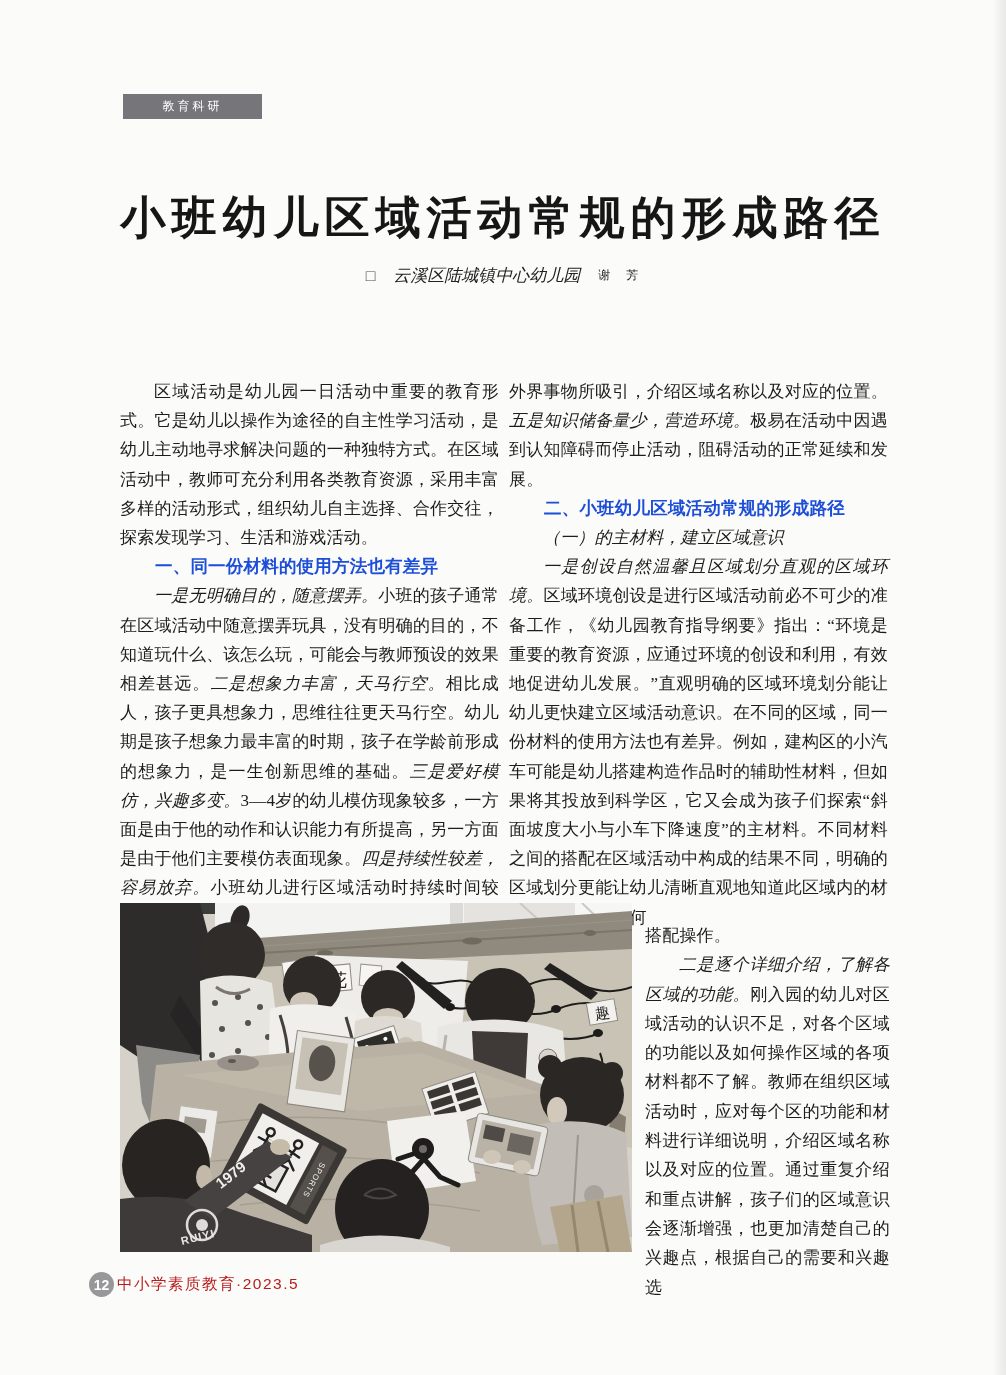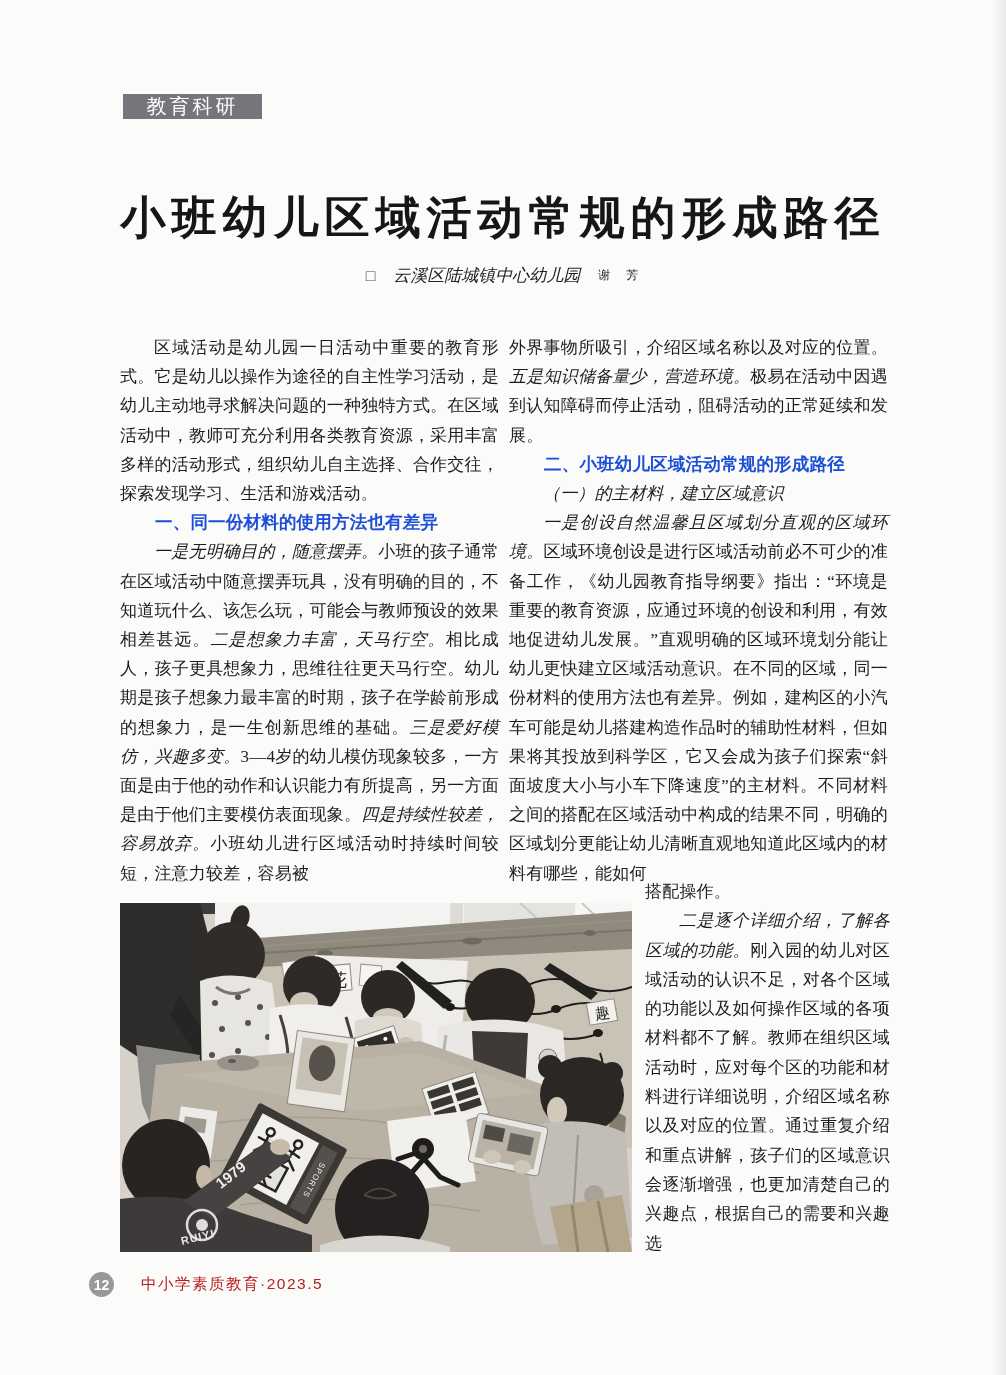--- a/index.html
+++ b/index.html
@@ -14,60 +14,60 @@
   }
   .scan-edge{
     position:absolute;top:0;right:0;width:14px;height:100%;
     background:linear-gradient(to right, rgba(0,0,0,0), rgba(0,0,0,0.07));
     pointer-events:none;
   }
   .badge{
     position:absolute;left:123px;top:94px;width:139px;height:25px;
     background:#76767a;color:#ffffff;
     font-family:"Liberation Sans","DejaVu Sans",sans-serif;
-    font-size:20px;line-height:25px;text-align:center;letter-spacing:3px;
+    font-size:12px;line-height:25px;text-align:center;letter-spacing:3px;
   }
   .title{
     position:absolute;left:0;top:188px;width:100%;
     margin:0;text-align:center;
     font-size:45px;font-weight:700;letter-spacing:6px;color:#161616;
     font-family:"Liberation Serif","DejaVu Serif",serif;
   }
   .byline{
     position:absolute;left:0;top:264px;width:100%;
     display:flex;justify-content:center;align-items:center;gap:18px;
     font-size:17px;color:#222;
   }
   .byline-box{font-size:16px;color:#4a4a4a;line-height:1;}
   .byline-author{font-weight:400;font-size:12px;letter-spacing:2px;}
   .kai{font-style:italic;}
   .col{
     position:absolute;
     font-size:17px;line-height:29.2px;
-    text-align:justify;color:#1c1c1c;letter-spacing:0.2px;
+    text-align:justify;color:#1c1c1c;letter-spacing:0.2px;margin-top:44px;
   }
   .col-left{left:120px;top:333px;width:379px;}
   .col-right{left:509px;top:333px;width:379px;}
   .col-narrow{left:645px;top:877px;width:245px;line-height:29.3px;}
   .para{margin:0;}
   .indent{text-indent:2em;}
   .h2{
     margin:0;font-size:17.5px;line-height:29.2px;font-weight:700;
     font-family:"Liberation Sans","DejaVu Sans",sans-serif;
     text-indent:2em;color:#1d4ed8;
   }
   .sub{margin:0;text-indent:2em;font-style:italic;}
   .photo{
     position:absolute;left:120px;top:903px;width:512px;height:349px;margin:0;
     background:#d6d2ca;overflow:hidden;
   }
   .photo svg{display:block;}
   .footer{
     position:absolute;left:89px;top:1272px;
-    display:flex;align-items:center;gap:27px;
+    display:flex;align-items:center;gap:3px;
     font-family:"Liberation Sans","DejaVu Sans",sans-serif;
   }
   .page-badge{
     width:25px;height:25px;border-radius:50%;
     background:#98989a;color:#fff;
     font-size:14px;font-weight:700;
     display:flex;align-items:center;justify-content:center;
   }
   .journal{font-size:15.5px;color:#b91c1c;letter-spacing:1.5px;}
 </style>

